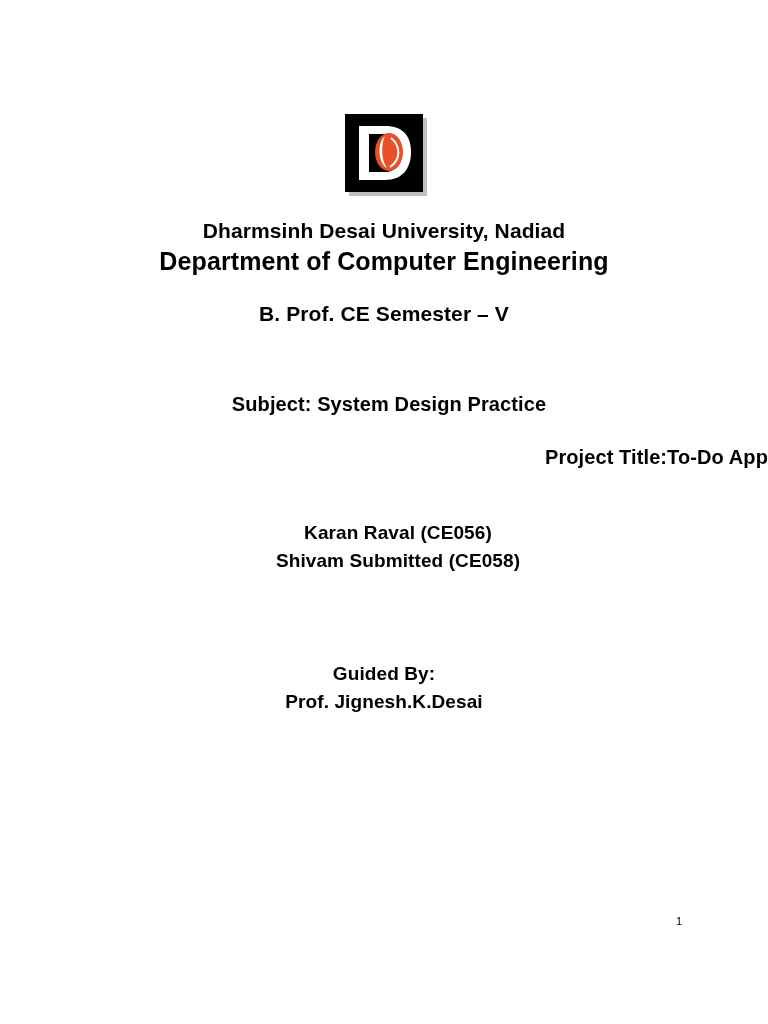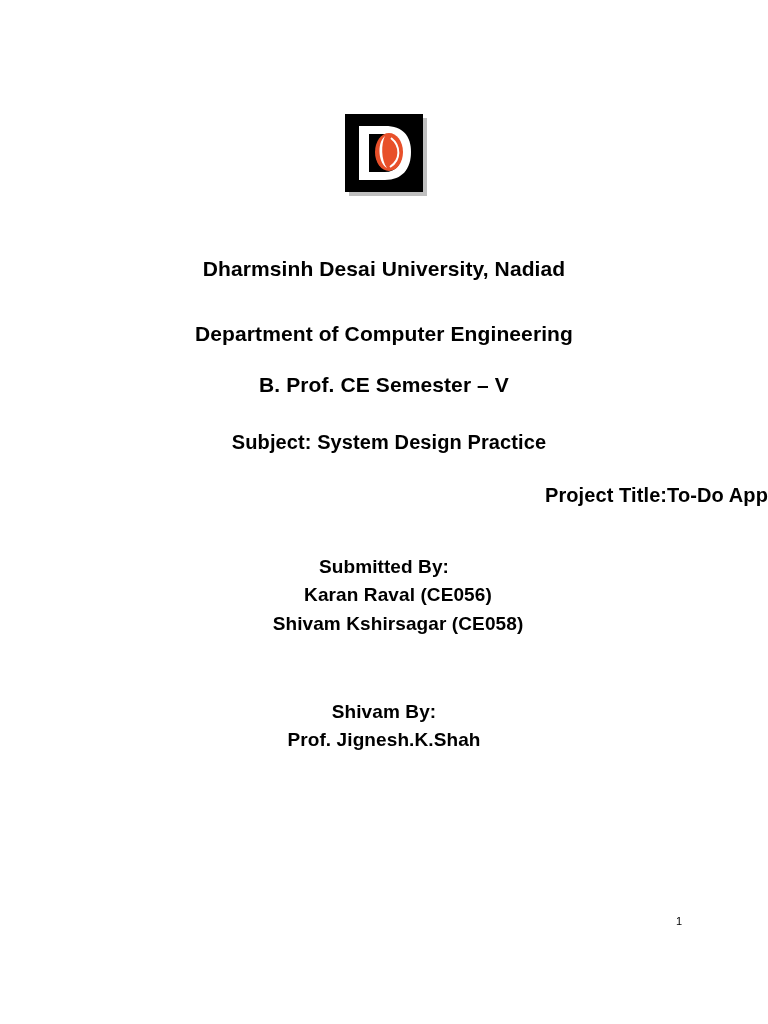--- a/index.html
+++ b/index.html
@@ -43,25 +43,24 @@
     position: absolute;
     top: 218px;
     left: 0;
     width: 768px;
     text-align: center;
   }
   .line {
     font-weight: bold;
     line-height: 1.28;
     letter-spacing: 0.1px;
-    margin-top: 38px;
   }
   .l-univ { font-size: 21px; }
   .l-fac { font-size: 21px; }
-  .l-dept { font-size: 21px; }
+  .l-dept { font-size: 25px; }
   .l-sem {
     font-size: 21px;
     margin-top: 24px;
   }
   .subject-block {
     position: absolute;
     top: 392px;
     left: 0;
     width: 768px;
     text-align: center;
@@ -121,25 +120,24 @@
     <div class="line l-dept">Department of Computer Engineering</div>
     <div class="line l-sem">B. Prof. CE Semester – V</div>
   </div>
 
   <div class="subject-block">
     <div class="line l-subject">Subject: System Design Practice</div>
     <div class="line l-project">Project Title:To-Do App</div>
   </div>
 
   <div class="submitted-block">
-    <div class="line l-subby">Submitted By:</div>
     <div class="line l-name">Karan Raval (CE056)</div>
-    <div class="line l-name">Shivam Kshirsagar (CE058)</div>
+    <div class="line l-name">Shivam Submitted (CE058)</div>
   </div>
 
   <div class="guided-block">
-    <div class="line l-guided">Shivam By:</div>
-    <div class="line l-prof">Prof. Jignesh.K.Shah</div>
+    <div class="line l-guided">Guided By:</div>
+    <div class="line l-prof">Prof. Jignesh.K.Desai</div>
   </div>
 
   <div class="page-number">1</div>
 
 </div>
 
 </body></html>

